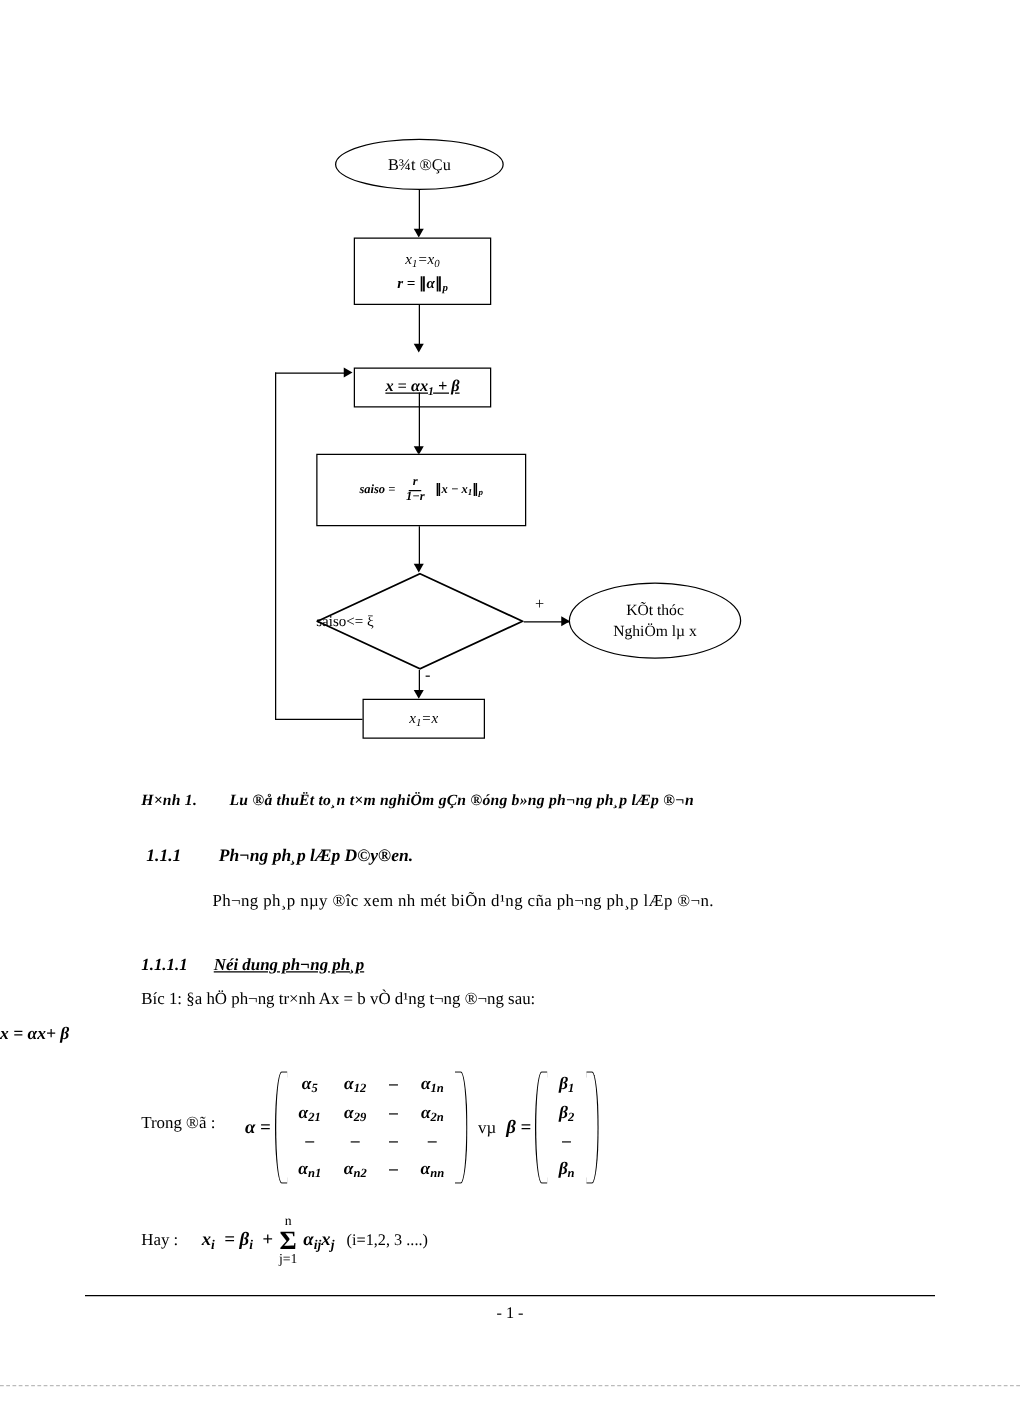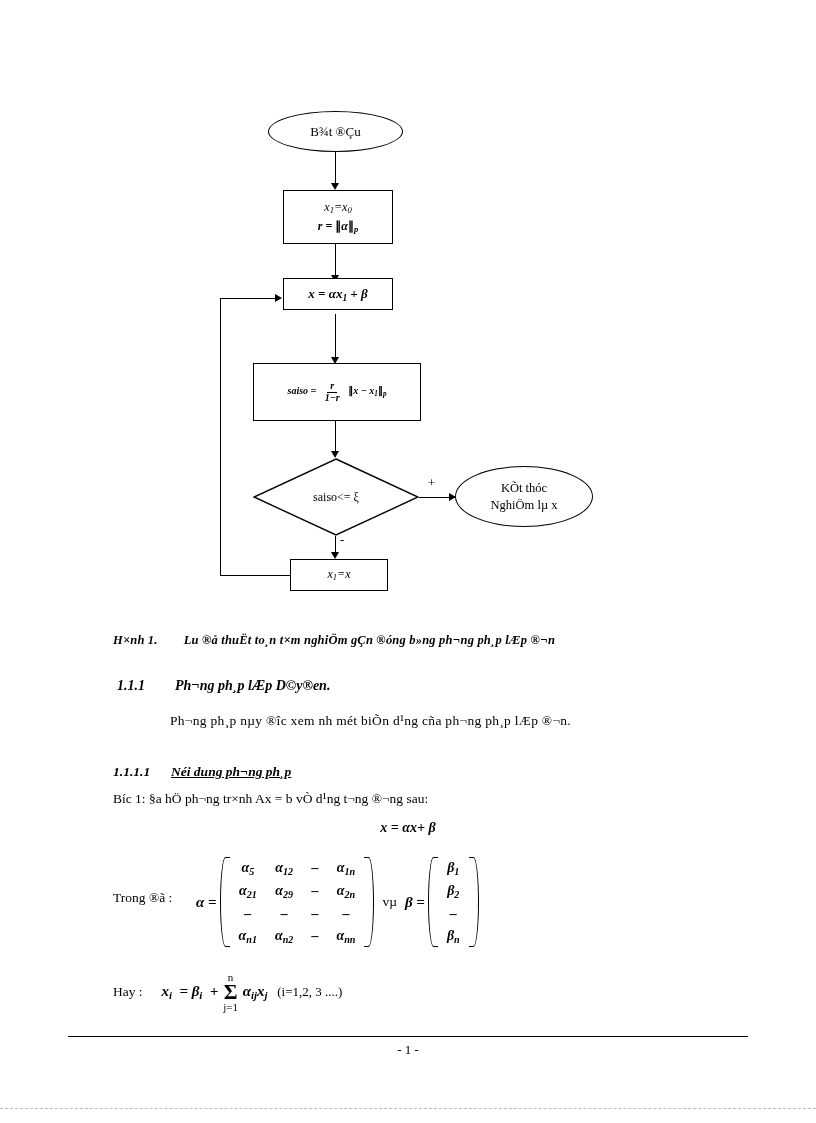--- a/index.html
+++ b/index.html
@@ -55,21 +55,20 @@
     width: 100%;
     height: 100%;
   }
   .diamond-label {
     position: absolute;
     left: 0; top: 0;
     width: 100%;
     height: 100%;
     display: flex;
     align-items: center;
-    justify-content: center;
     font-size: 12px;
   }
   .line {
     position: absolute;
     background: #000;
   }
   .hline { height: 1px; }
   .vline { width: 1px; }
   .arrow-down {
     position: absolute;
@@ -139,21 +138,21 @@
   .h4 .num { display: inline-block; width: 58px; }
   .h4 .u { text-decoration: underline; }
 
   .para {
     position: absolute;
     font-size: 13.5px;
     font-family: "Liberation Serif", serif;
   }
   .p-indent { left: 170px; top: 713px; width: 560px; letter-spacing: 0.3px; }
   .p-step1 { left: 113px; top: 791px; width: 600px; }
-  .p-eq1   { left: 0; top: 820px; width: 816px; text-align: center; font-weight: bold; font-style: italic; font-size: 14px; }
+  .p-eq1   { left: 0; top: 820px; width: 816px; text-align: left; font-weight: bold; font-style: italic; font-size: 14px; }
   .p-trongdo { left: 113px; top: 890px; font-size: 13.5px; }
   .p-hay   { left: 113px; top: 972px; font-size: 13.5px; }
 
   
   .matrixblock {
     position: absolute;
     display: flex;
     align-items: center;
   }
   .paren {
@@ -236,21 +235,21 @@
         <span class="it">x</span><span class="it sub">1</span><span class="it">=x</span><span class="it sub">0</span>
       </div>
       <div style="margin-top:4px;">
         <span class="bi">r</span> <span class="bi">=</span> <span class="norm">∥</span><span class="bi">α</span><span class="norm">∥</span><span class="bi sub">p</span>
       </div>
     </div>
 
     <div class="line vline" style="left:335px; top:144px; height:33px;"></div>
     <div class="arrow-down" style="left:331px; top:175px;"></div>
 
-    <div class="node rect" style="left:283px; top:178px; width:110px; height:32px; font-size:13px;">
+    <div class="node rect" style="left:283px; top:194px; width:110px; height:32px; font-size:13px;text-decoration:underline;">
       <span>
         <span class="bi">x = αx</span><span class="bi sub">1</span><span class="bi"> + β</span>
       </span>
     </div>
 
     <div class="line vline" style="left:335px; top:214px; height:45px;"></div>
     <div class="arrow-down" style="left:331px; top:257px;"></div>
 
     <div class="node rect" style="left:253px; top:263px; width:168px; height:58px; font-size:10px;">
       <span>

